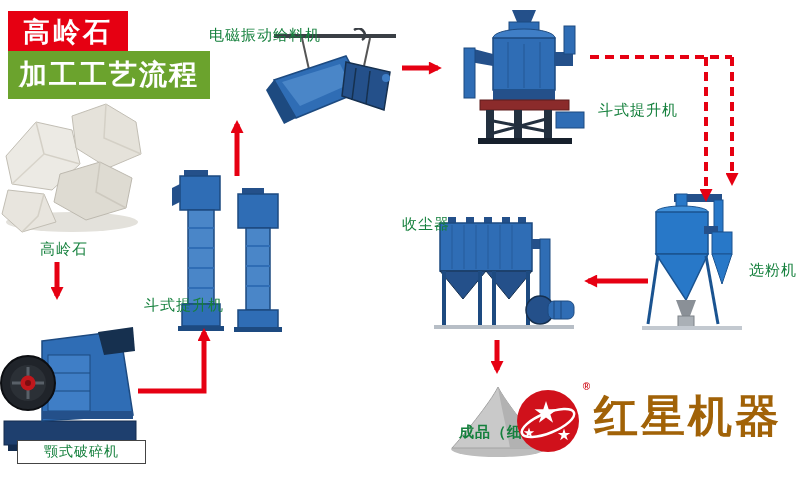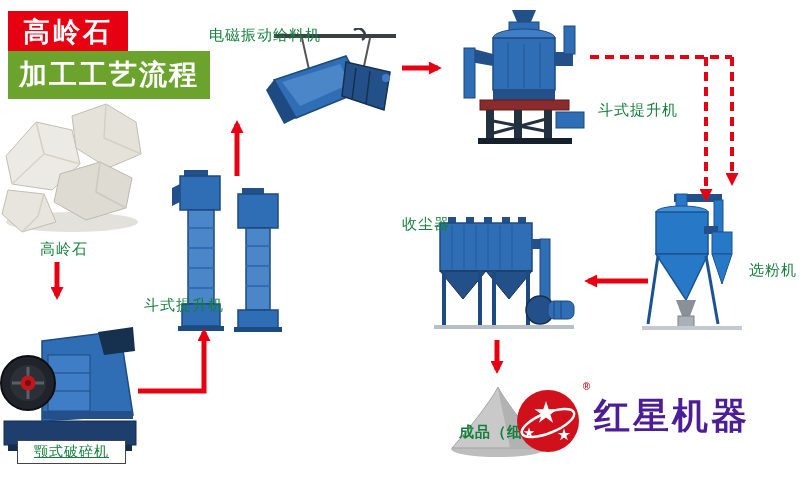--- a/index.html
+++ b/index.html
@@ -17,33 +17,33 @@
     background:#6ba32d; color:#fff;
     font-size:28px; font-weight:bold; letter-spacing:2px;
     padding:5px 11px;
   }
 
   .label {
     position:absolute; font-size:15px; color:#15803d;
     font-weight:500; white-space:nowrap; letter-spacing:1px; z-index:4;
   }
   .label-boxed {
-    border:1px solid #444; background:#fff; padding:2px 16px; font-size:14px;text-decoration:underline;
+    border:1px solid #444; background:#fff; padding:2px 26px; font-size:14px;
   }
   .label-product { font-weight:700; }
 
   .machine { position:absolute; z-index:2; }
   .arrows  { position:absolute; left:0; top:0; z-index:5; pointer-events:none; }
 
   .logo { position:absolute; left:514px; top:381px; width:286px; height:86px;
           display:flex; align-items:flex-start; z-index:6; }
   .logo-emblem { position:relative; width:74px; height:76px; flex:0 0 auto; }
   .logo-reg { position:absolute; right:-2px; top:0; font-size:10px; color:#d0111b; font-weight:bold; }
   .logo-textcol { margin-left:6px; padding-top:12px; }
-  .logo-name { font-size:36px; line-height:46px; font-weight:bold; color:#4c1d95; letter-spacing:3px; white-space:nowrap; }
+  .logo-name { font-size:44px; line-height:46px; font-weight:bold; color:#a16207; letter-spacing:3px; white-space:nowrap; }
   .logo-en { font-size:10px; font-weight:bold; color:#d0111b; letter-spacing:4.2px; margin-top:3px; white-space:nowrap; }
 </style>
 </head>
 <body>
 
 <div class="canvas">
 
   <div class="title-red">高岭石</div>
   <div class="title-green">加工工艺流程</div>
 

